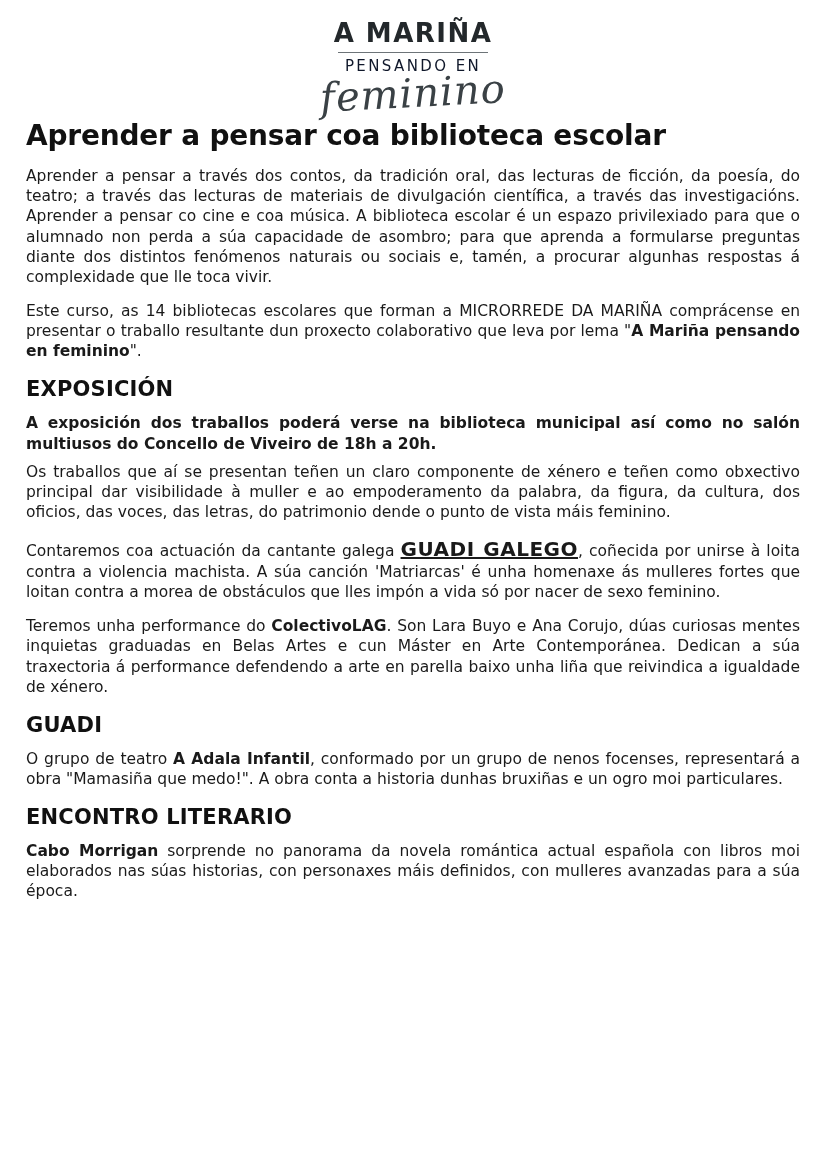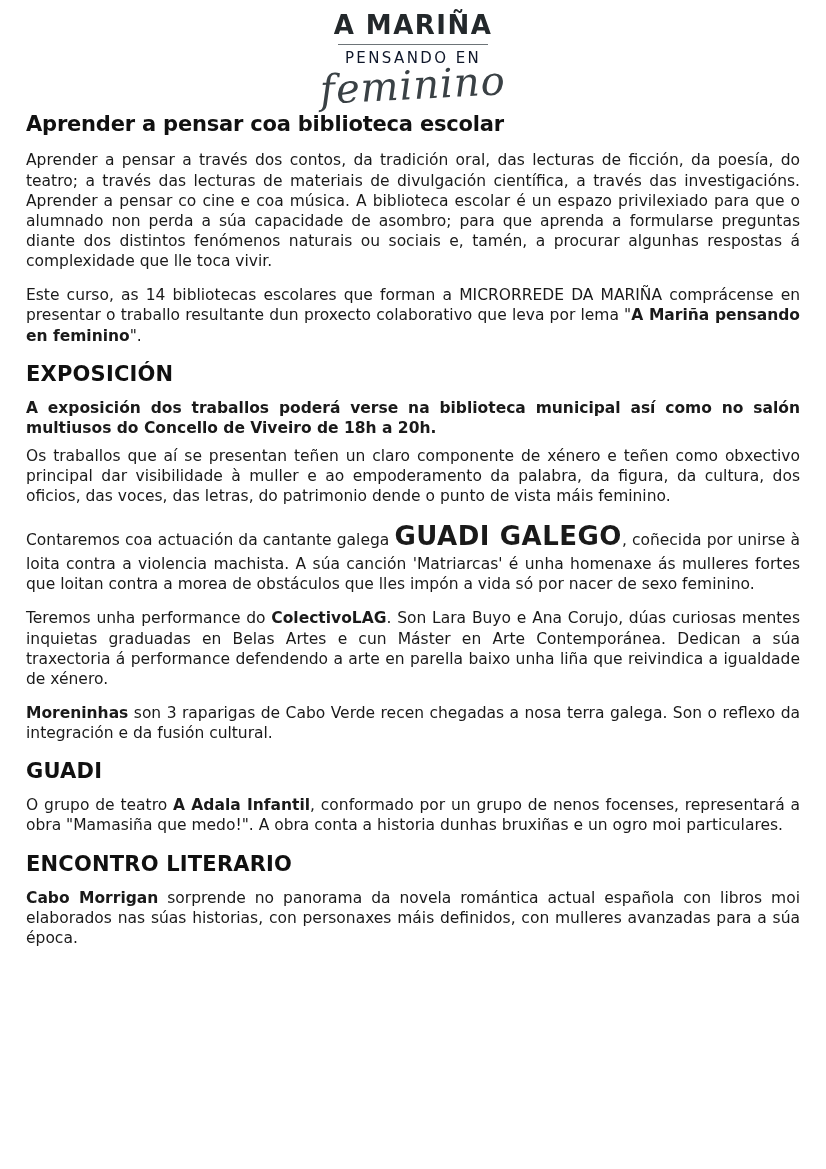--- a/index.html
+++ b/index.html
@@ -11,21 +11,21 @@
     width: 826px;
     height: 1169px;
     font-family: "DejaVu Sans", sans-serif;
     color: #1a1a1a;
     overflow: hidden;
   }
   .page {
     width: 826px;
     height: 878px;
     box-sizing: border-box;
-    padding: 12px 26px 0 26px;
+    padding: 20px 26px 0 26px;
     position: relative;
   }
 
   
   .logo {
     text-align: center;
     margin: 0 0 6px 0;
   }
   .logo-line1 {
     font-family: "DejaVu Sans", sans-serif;
@@ -57,21 +57,21 @@
     margin-top: -2px;
     letter-spacing: 1px;
     transform: rotate(-3deg);
     display: inline-block;
   }
 
   
   h1.doc-title {
     font-family: "DejaVu Sans", sans-serif;
     font-weight: bold;
-    font-size: 21px;
+    font-size: 28px;
     line-height: 1.1;
     margin: 8px 0 14px 0;
     color: #111111;
     letter-spacing: -0.2px;
   }
 
   
   p.para {
     font-size: 15.5px;
     line-height: 1.30;
@@ -87,22 +87,23 @@
     font-family: "DejaVu Sans", sans-serif;
     font-weight: bold;
     font-size: 21px;
     margin: 16px 0 12px 0;
     color: #111111;
     letter-spacing: 0.2px;
   }
   .b { font-weight: bold; }
   .big-name {
     font-weight: bold;
-    font-size: 26px;
+    font-size: 20px;
     letter-spacing: 0.5px;
+    text-decoration: underline;
   }
   .nowrap { white-space: nowrap; }
 </style>
 </head>
 <body>
 
 <div class="page">
 
   <div class="logo">
     <div class="logo-line1">A MARIÑA</div>
@@ -118,21 +119,20 @@
   <p class="para"><span>Este curso, as 14 bibliotecas escolares que forman a MICRORREDE DA MARIÑA comprácense en presentar o traballo resultante dun proxecto colaborativo que leva por lema "</span><span class="b">A Mariña pensando en feminino</span><span>".</span></p>
 
   <h2 class="section">EXPOSICIÓN</h2>
   <p class="para tight">A exposición dos traballos poderá verse na biblioteca municipal así como no salón multiusos do Concello de Viveiro de 18h a 20h.</p>
   <p class="para">Os traballos que aí se presentan teñen un claro componente de xénero e teñen como obxectivo principal dar visibilidade à muller e ao empoderamento da palabra, da figura, da cultura, dos oficios, das voces, das letras, do patrimonio dende o punto de vista máis feminino.</p>
 
   <p class="para"><span>Contaremos coa actuación da cantante galega </span><span class="big-name nowrap">GUADI GALEGO</span><span>, coñecida por unirse à loita contra a violencia machista. A súa canción 'Matriarcas' é unha homenaxe ás mulleres fortes que loitan contra a morea de obstáculos que lles impón a vida só por nacer de sexo feminino.</span></p>
 
   <p class="para"><span>Teremos unha performance do </span><span class="b">ColectivoLAG</span><span>. Son Lara Buyo e Ana Corujo, dúas curiosas mentes inquietas graduadas en Belas Artes e cun Máster en Arte Contemporánea. Dedican a súa traxectoria á performance defendendo a arte en parella baixo unha liña que reivindica a igualdade de xénero.</span></p>
 
-  <p class="para"><span class="b">Moreninhas</span><span> son 3 raparigas de Cabo Verde recen chegadas a nosa terra galega. Son o reflexo da integración e da fusión cultural.</span></p>
 
   <h2 class="section">GUADI</h2>
   <p class="para"><span>O grupo de teatro </span><span class="b">A Adala Infantil</span><span>, conformado por un grupo de nenos focenses, representará a obra "Mamasiña que medo!". A obra conta a historia dunhas bruxiñas e un ogro moi particulares.</span></p>
 
   <h2 class="section">ENCONTRO LITERARIO</h2>
   <p class="para"><span class="b">Cabo Morrigan</span><span> sorprende no panorama da novela romántica actual española con libros moi elaborados nas súas historias, con personaxes máis definidos, con mulleres avanzadas para a súa época.</span></p>
 
 </div>
 
 </body></html>

